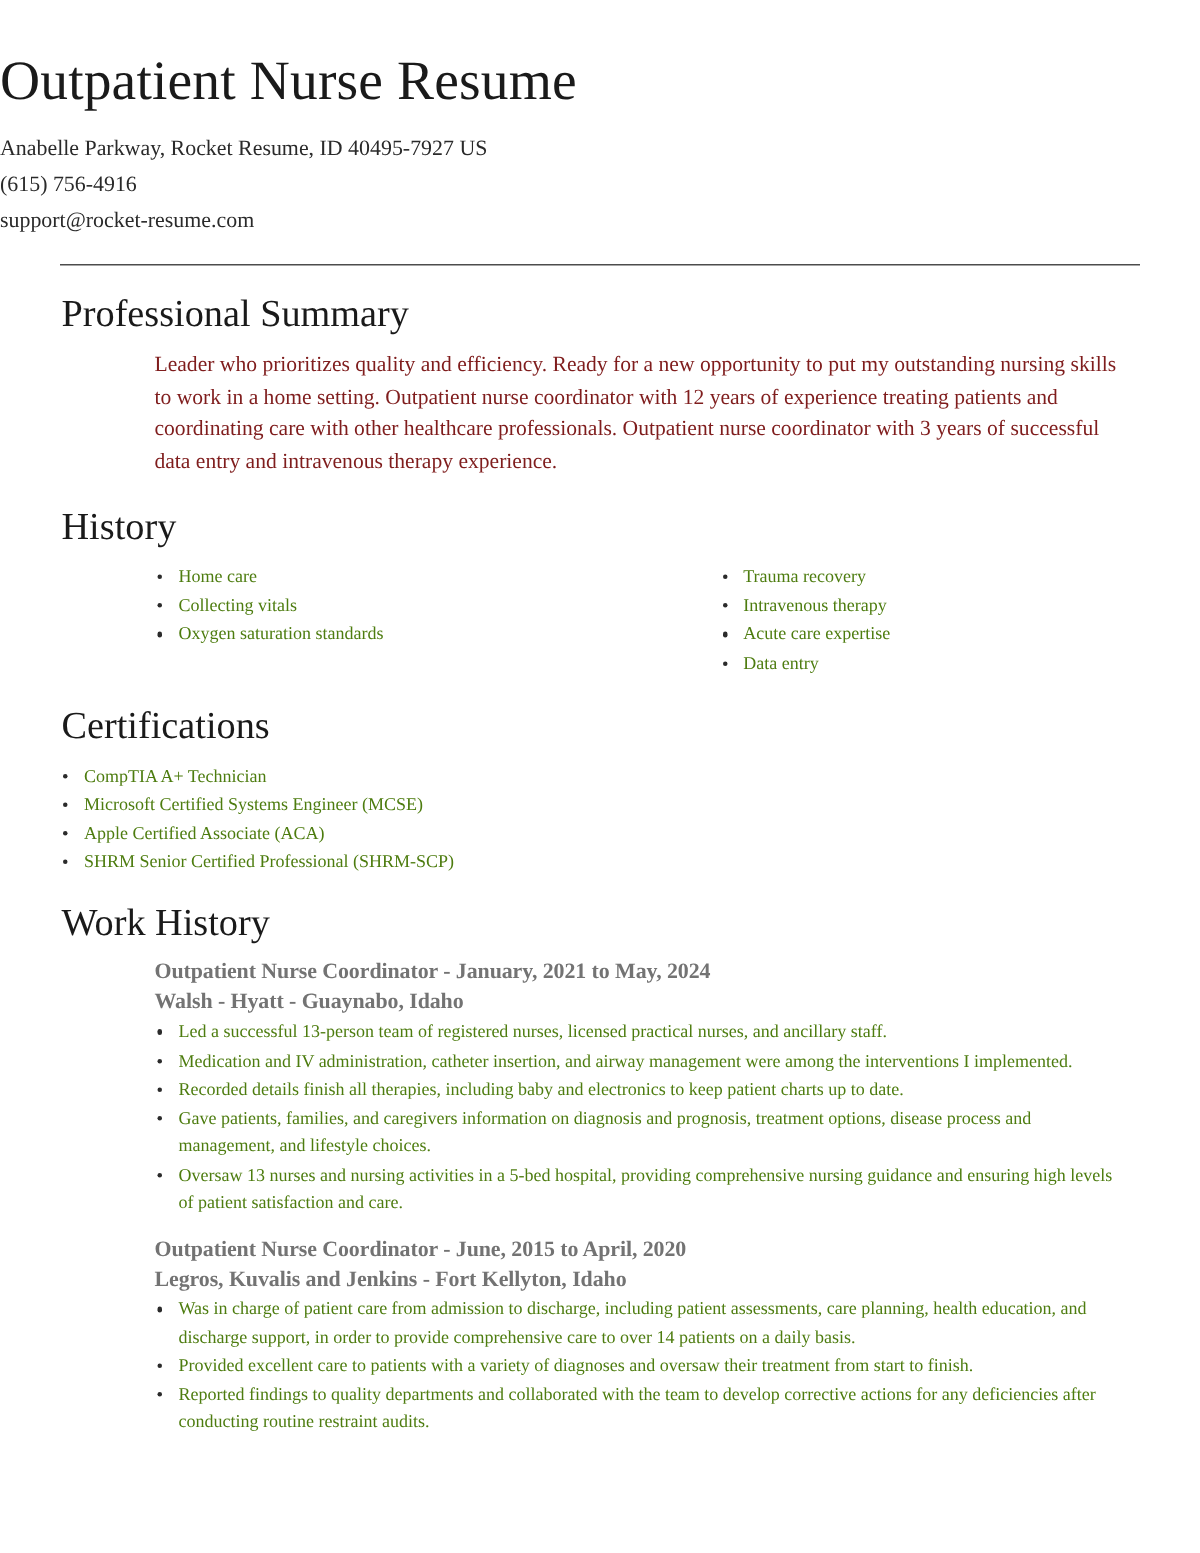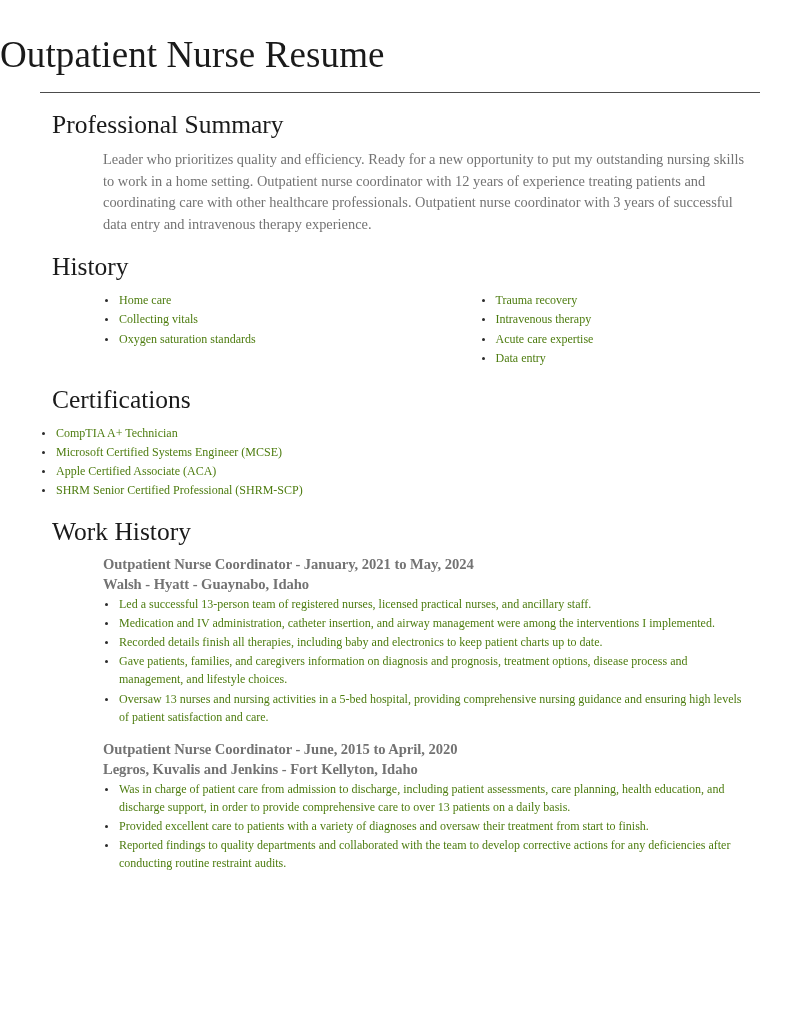--- a/index.html
+++ b/index.html
@@ -52,31 +52,31 @@
 
   
   .section {
     padding: 0 40px;
   }
   .section-heading {
     font-size: 25.5px;
     font-weight: 400;
     line-height: 1.2;
     color: #1a1a1a;
-    margin: 17px 0 8px 12px;
+    margin: 17px 0 8px 1px;
   }
   .section-body {
     padding-left: 63px;
     padding-right: 8px;
   }
 
   .summary-text {
     font-size: 14.4px;
     line-height: 1.5;
-    color: #737373;
+    color: #7f1d1d;
     margin: 0;
     text-align: left;
     max-width: 648px;
   }
 
   
   ul.bullets {
     list-style: none;
     margin: 0;
     padding: 0;
@@ -132,20 +132,25 @@
   .job-bullets > li { max-width: 645px; }
   .summary-text, .job-bullets > li { max-width: 648px; }
 </style>
 </head>
 <body>
 
 <div class="page">
 
   <header class="resume-header">
     <h1 class="resume-title">Outpatient Nurse Resume</h1>
+    <div class="contact-block">
+      <p class="contact-line">Anabelle Parkway, Rocket Resume, ID 40495-7927 US</p>
+      <p class="contact-line">(615) 756-4916</p>
+      <p class="contact-line">support@rocket-resume.com</p>
+    </div>
   </header>
 
   <hr class="header-rule">
 
   <section class="section">
     <h2 class="section-heading">Professional Summary</h2>
     <div class="section-body">
       <p class="summary-text">Leader who prioritizes quality and efficiency. Ready for a new opportunity to put my outstanding nursing skills to work in a home setting. Outpatient nurse coordinator with 12 years of experience treating patients and coordinating care with other healthcare professionals. Outpatient nurse coordinator with 3 years of successful data entry and intravenous therapy experience.</p>
     </div>
   </section>
@@ -194,21 +199,21 @@
           <li>Recorded details finish all therapies, including baby and electronics to keep patient charts up to date.</li>
           <li>Gave patients, families, and caregivers information on diagnosis and prognosis, treatment options, disease process and management, and lifestyle choices.</li>
           <li>Oversaw 13 nurses and nursing activities in a 5-bed hospital, providing comprehensive nursing guidance and ensuring high levels of patient satisfaction and care.</li>
         </ul>
       </div>
 
       <div class="job">
         <p class="job-title-line">Outpatient Nurse Coordinator - June, 2015 to April, 2020</p>
         <p class="job-company-line">Legros, Kuvalis and Jenkins - Fort Kellyton, Idaho</p>
         <ul class="bullets job-bullets">
-          <li>Was in charge of patient care from admission to discharge, including patient assessments, care planning, health education, and discharge support, in order to provide comprehensive care to over 13 patients on a daily basis.</li>
+          <li>Was in charge of patient care from admission to discharge, including patient assessments, care planning, health education, and discharge support, in order to provide comprehensive care to over 14 patients on a daily basis.</li>
           <li>Provided excellent care to patients with a variety of diagnoses and oversaw their treatment from start to finish.</li>
           <li>Reported findings to quality departments and collaborated with the team to develop corrective actions for any deficiencies after conducting routine restraint audits.</li>
 
         </ul>
       </div>
 
     </div>
   </section>
 
 </div>

